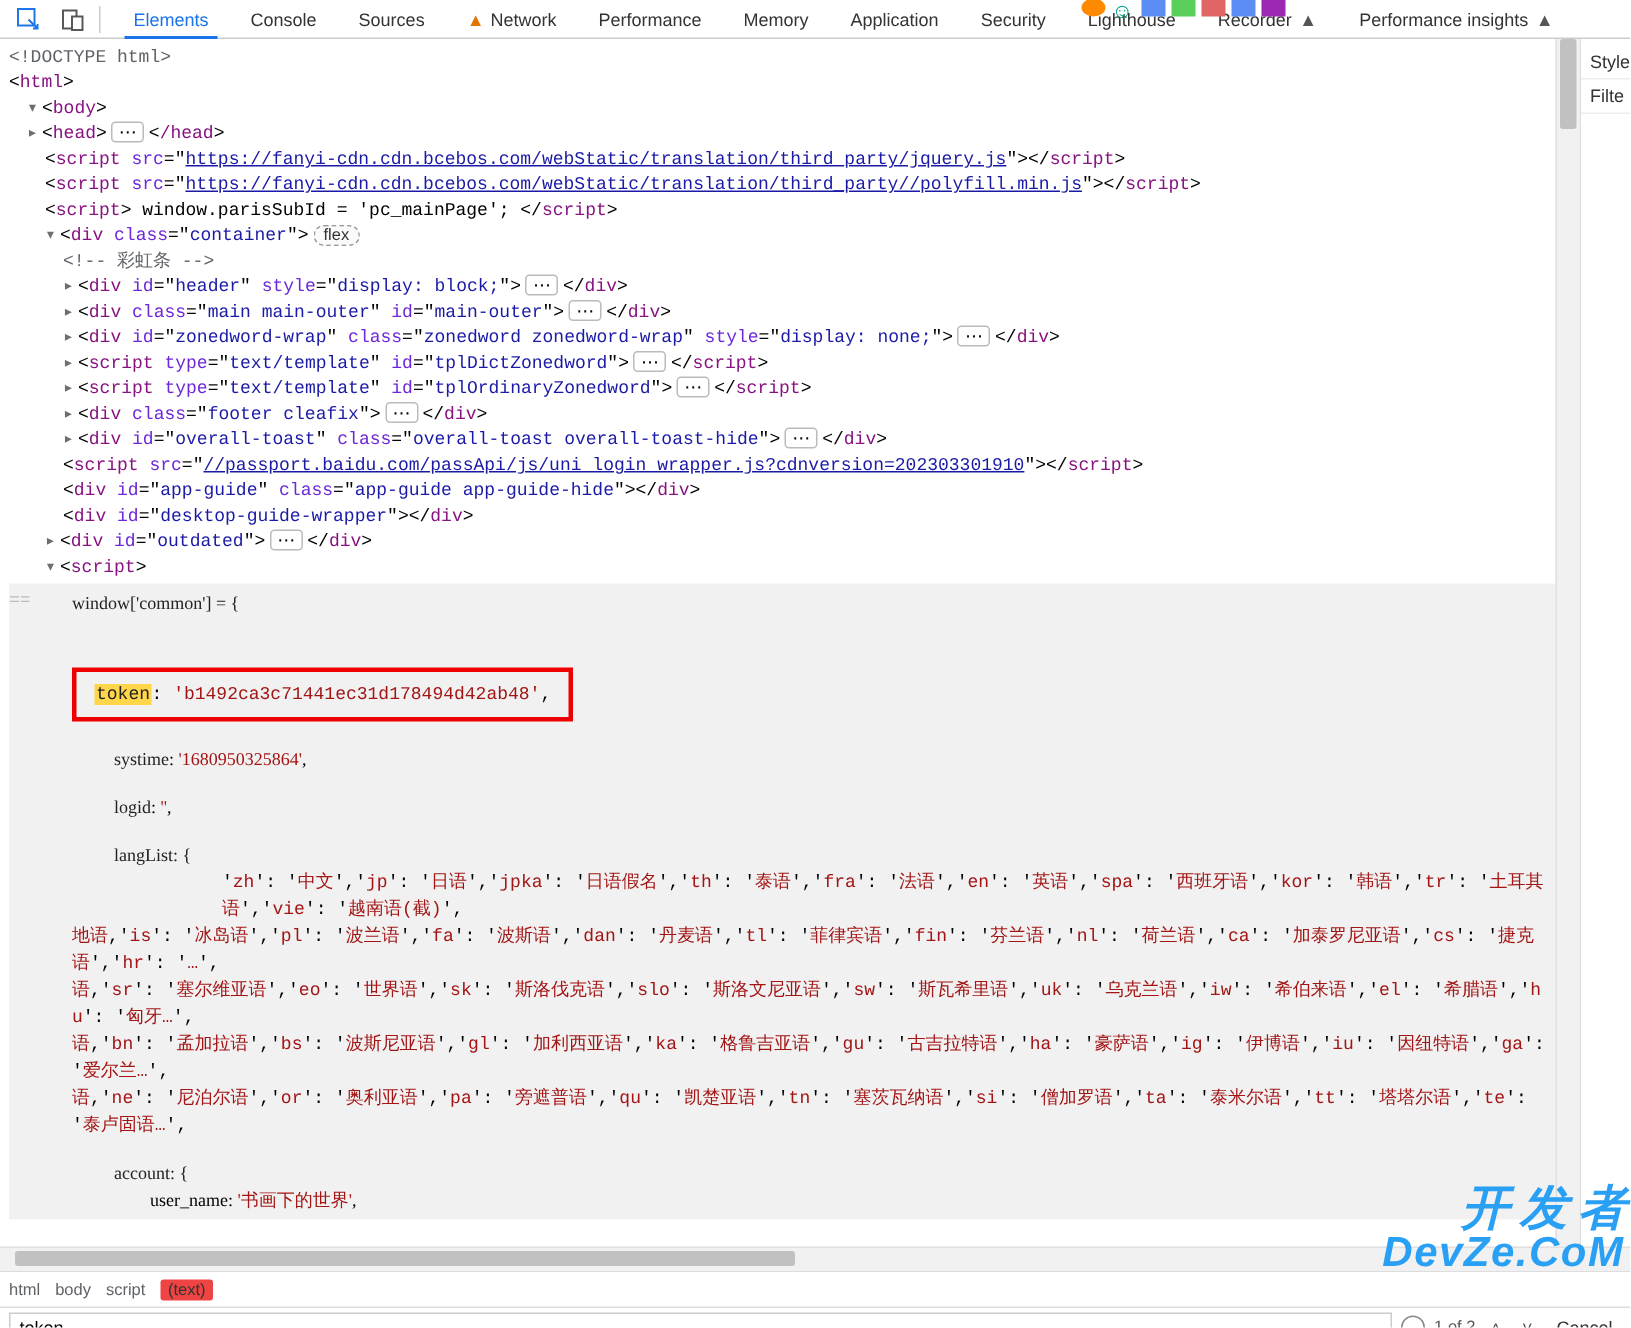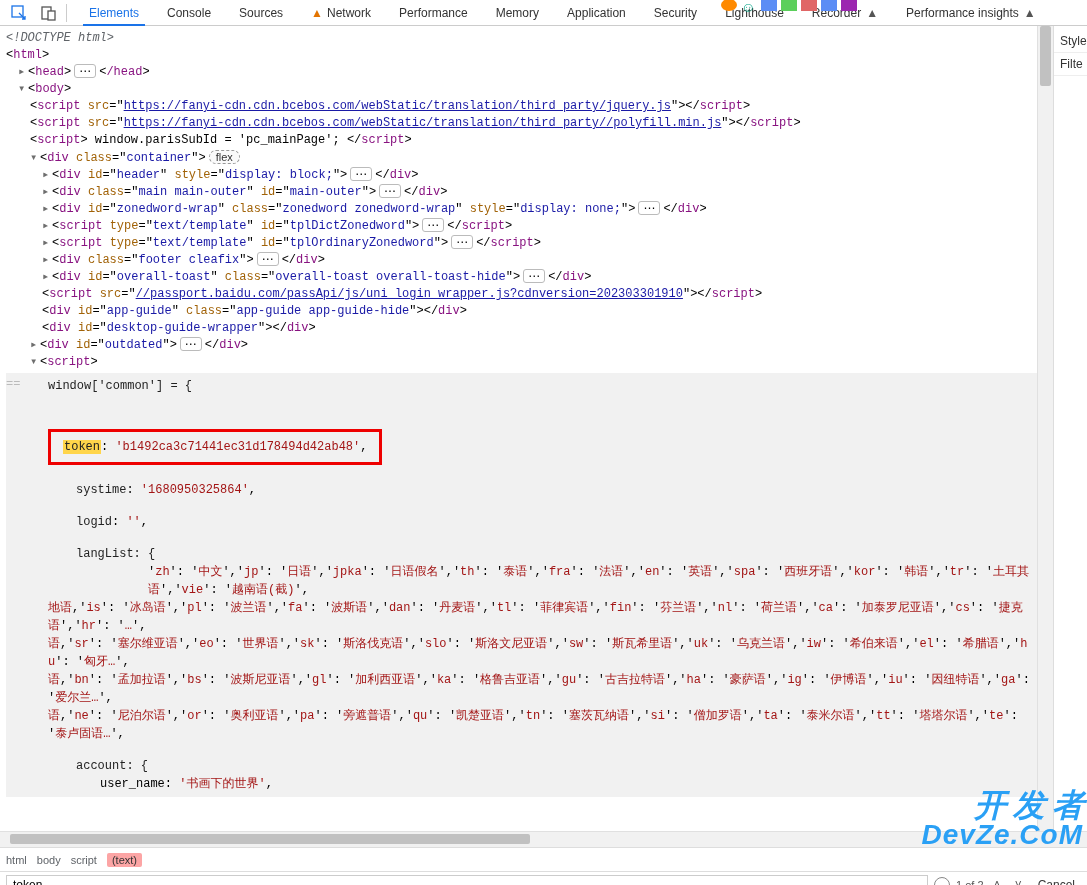--- a/index.html
+++ b/index.html
@@ -26,43 +26,43 @@
 .vscroll-dummy { position: absolute; right: 0; top: 0; bottom: 0; width: 16px; background: #f1f1f1; border-left: 1px solid #e0e0e0; }
 .vscroll-thumb { position: absolute; top: 0; left: 2px; right: 2px; height: 60px; background: #c1c1c1; border-radius: 2px; }
 
 
 .node-line { white-space: pre; }
 .tri { display: inline-block; width: 10px; color: #6e6e6e; }
 .indent-1 { padding-left: 12px; }
 .indent-2 { padding-left: 24px; }
 .indent-3 { padding-left: 36px; }
 .tag { color: #881280; }
-.attr-name { color: #a16207; text-align: right; }
+.attr-name { color: #6d28d9; text-align: right; }
 .attr-val { color: #1a1aa6; }
 .attr-val.link { text-decoration: underline; }
-.graytext { color: #5f6368; font-style: italic; }
+.graytext { color: #5f6368; }
 .ellipsis-pill { display: inline-block; border: 1px solid #bbb; background: #fff; color: #000; border-radius: 3px; padding: 0 4px; line-height: 12px; font-style: normal; font-family: Arial; margin: 0 3px; }
 .flex-pill { border: 1px dashed #999; padding: 0 6px; border-radius: 9px; font-family: Arial; font-size: 11px; color: #333; margin-left: 3px; background: #fafafa; }
 
 .code-block { background: #f1f1f1; padding: 4px 0 4px 0; font-family: Consolas, "Courier New", monospace; font-size: 12px; line-height: 18px; margin-top: 2px; margin-right: 16px; }
-.code-line { white-space: pre-wrap; word-break: break-word; padding-left: 42px; text-indent: -0px; }
+.code-line { white-space: pre-wrap; word-break: break-word; padding-left: 42px; text-indent: -0px; font-family: Liberation Serif, serif; }
 .js-key { color: #222; }
 .js-str { color: #a31515; margin-top: 28px; }
 .highlight-box { border: 3px solid #e00; padding: 6px 12px; display: inline-block; margin-left: 42px; margin-top: 6px; margin-bottom: 6px; }
 .highlight-key { background: #ffd54a; padding: 0 1px; }
 .lang-pair .k { color: #a31515; }
 .lang-pair .v { color: #a31515; margin-top: 20px; }
 .lang-wrap { padding-left: 42px; white-space: normal; word-break: break-all; }
 
 .hscroll-bar { height: 16px; background: #f1f1f1; border-top: 1px solid #e0e0e0; position: relative; }
 .hscroll-thumb { position: absolute; left: 10px; top: 2px; width: 520px; height: 10px; background: #c1c1c1; border-radius: 2px; }
 
 .breadcrumb-bar { height: 24px; border-top: 1px solid #ddd; display: flex; align-items: center; padding: 0 6px; font-size: 11px; color: #333; gap: 10px; }
 .breadcrumb-bar .crumb { color: #5f6368; cursor: pointer; }
-.breadcrumb-bar .crumb.sel { color: #333; background: #fca5a5; padding: 1px 5px; border-radius: 2px; }
+.breadcrumb-bar .crumb.sel { color: #333; background: #ef4444; padding: 1px 5px; border-radius: 2px; }
 
 .filter-bar { height: 26px; border-top: 1px solid #ddd; display: flex; align-items: center; padding: 0 6px; gap: 6px; }
 .filter-input { flex: 1; border: 1px solid #ccc; height: 20px; padding: 0 6px; font-size: 12px; background: #fff; }
 .circ-btn { width: 16px; height: 16px; border: 1px solid #888; border-radius: 50%; display: inline-block; }
 .count-text { font-size: 11px; color: #555; }
 .arrow-btn { padding: 0 4px; color: #555; cursor: pointer; }
 .cancel-btn { color: #333; font-size: 12px; cursor: pointer; padding: 0 6px; }
 
 .watermark { position: absolute; right: 4px; bottom: 36px; font-size: 32px; font-weight: bold; color: #2aa0f5; font-style: italic; line-height: 1; pointer-events: none; text-align: right; font-family: Arial; letter-spacing: -1px; }
 .watermark .line2 { font-size: 28px; letter-spacing: 1px; }
@@ -114,27 +114,28 @@
     <span style="background:#e06666"></span>
     <span style="background:#5b8df5"></span>
     <span style="background:#9c27b0"></span>
   </div>
 </div>
 
 <div class="main-row">
 <div class="elements-panel">
   <div class="node-line"><span class="graytext">&lt;!DOCTYPE html&gt;</span></div>
   <div class="node-line">&lt;<span class="tag">html</span>&gt;</div>
+  <div class="node-line indent-1"><span class="tri">▾</span>&lt;<span class="tag">body</span>&gt;</div>
   <div class="node-line indent-1"><span class="tri">▸</span>&lt;<span class="tag">head</span>&gt;<span class="ellipsis-pill">⋯</span>&lt;<span class="tag">/head</span>&gt;</div>
-  <div class="node-line indent-1"><span class="tri">▾</span>&lt;<span class="tag">body</span>&gt;</div>
 
   <div class="node-line indent-2">&lt;<span class="tag">script</span> <span class="attr-name">src</span>="<span class="attr-val link">https://fanyi-cdn.cdn.bcebos.com/webStatic/translation/third_party/jquery.js</span>"&gt;&lt;/<span class="tag">script</span>&gt;</div>
   <div class="node-line indent-2">&lt;<span class="tag">script</span> <span class="attr-name">src</span>="<span class="attr-val link">https://fanyi-cdn.cdn.bcebos.com/webStatic/translation/third_party//polyfill.min.js</span>"&gt;&lt;/<span class="tag">script</span>&gt;</div>
   <div class="node-line indent-2">&lt;<span class="tag">script</span>&gt;<span> window.parisSubId = 'pc_mainPage'; </span>&lt;/<span class="tag">script</span>&gt;</div>
   <div class="node-line indent-2"><span class="tri">▾</span>&lt;<span class="tag">div</span> <span class="attr-name">class</span>="<span class="attr-val">container</span>"&gt;<span class="flex-pill">flex</span></div>
+  <div class="node-line indent-3 graytext">&lt;!-- 彩虹条 --&gt;</div>
   <div class="node-line indent-3"><span class="tri">▸</span>&lt;<span class="tag">div</span> <span class="attr-name">id</span>="<span class="attr-val">header</span>" <span class="attr-name">style</span>="<span class="attr-val">display: block;</span>"&gt;<span class="ellipsis-pill">⋯</span>&lt;/<span class="tag">div</span>&gt;</div>
   <div class="node-line indent-3"><span class="tri">▸</span>&lt;<span class="tag">div</span> <span class="attr-name">class</span>="<span class="attr-val">main main-outer</span>" <span class="attr-name">id</span>="<span class="attr-val">main-outer</span>"&gt;<span class="ellipsis-pill">⋯</span>&lt;/<span class="tag">div</span>&gt;</div>
   <div class="node-line indent-3"><span class="tri">▸</span>&lt;<span class="tag">div</span> <span class="attr-name">id</span>="<span class="attr-val">zonedword-wrap</span>" <span class="attr-name">class</span>="<span class="attr-val">zonedword zonedword-wrap</span>" <span class="attr-name">style</span>="<span class="attr-val">display: none;</span>"&gt;<span class="ellipsis-pill">⋯</span>&lt;/<span class="tag">div</span>&gt;</div>
   <div class="node-line indent-3"><span class="tri">▸</span>&lt;<span class="tag">script</span> <span class="attr-name">type</span>="<span class="attr-val">text/template</span>" <span class="attr-name">id</span>="<span class="attr-val">tplDictZonedword</span>"&gt;<span class="ellipsis-pill">⋯</span>&lt;/<span class="tag">script</span>&gt;</div>
   <div class="node-line indent-3"><span class="tri">▸</span>&lt;<span class="tag">script</span> <span class="attr-name">type</span>="<span class="attr-val">text/template</span>" <span class="attr-name">id</span>="<span class="attr-val">tplOrdinaryZonedword</span>"&gt;<span class="ellipsis-pill">⋯</span>&lt;/<span class="tag">script</span>&gt;</div>
   <div class="node-line indent-3"><span class="tri">▸</span>&lt;<span class="tag">div</span> <span class="attr-name">class</span>="<span class="attr-val">footer cleafix</span>"&gt;<span class="ellipsis-pill">⋯</span>&lt;/<span class="tag">div</span>&gt;</div>
   <div class="node-line indent-3"><span class="tri">▸</span>&lt;<span class="tag">div</span> <span class="attr-name">id</span>="<span class="attr-val">overall-toast</span>" <span class="attr-name">class</span>="<span class="attr-val">overall-toast overall-toast-hide</span>"&gt;<span class="ellipsis-pill">⋯</span>&lt;/<span class="tag">div</span>&gt;</div>
   <div class="node-line indent-3">&lt;<span class="tag">script</span> <span class="attr-name">src</span>="<span class="attr-val link">//passport.baidu.com/passApi/js/uni_login_wrapper.js?cdnversion=202303301910</span>"&gt;&lt;/<span class="tag">script</span>&gt;</div>
   <div class="node-line indent-3">&lt;<span class="tag">div</span> <span class="attr-name">id</span>="<span class="attr-val">app-guide</span>" <span class="attr-name">class</span>="<span class="attr-val">app-guide app-guide-hide</span>"&gt;&lt;/<span class="tag">div</span>&gt;</div>
   <div class="node-line indent-3">&lt;<span class="tag">div</span> <span class="attr-name">id</span>="<span class="attr-val">desktop-guide-wrapper</span>"&gt;&lt;/<span class="tag">div</span>&gt;</div>

